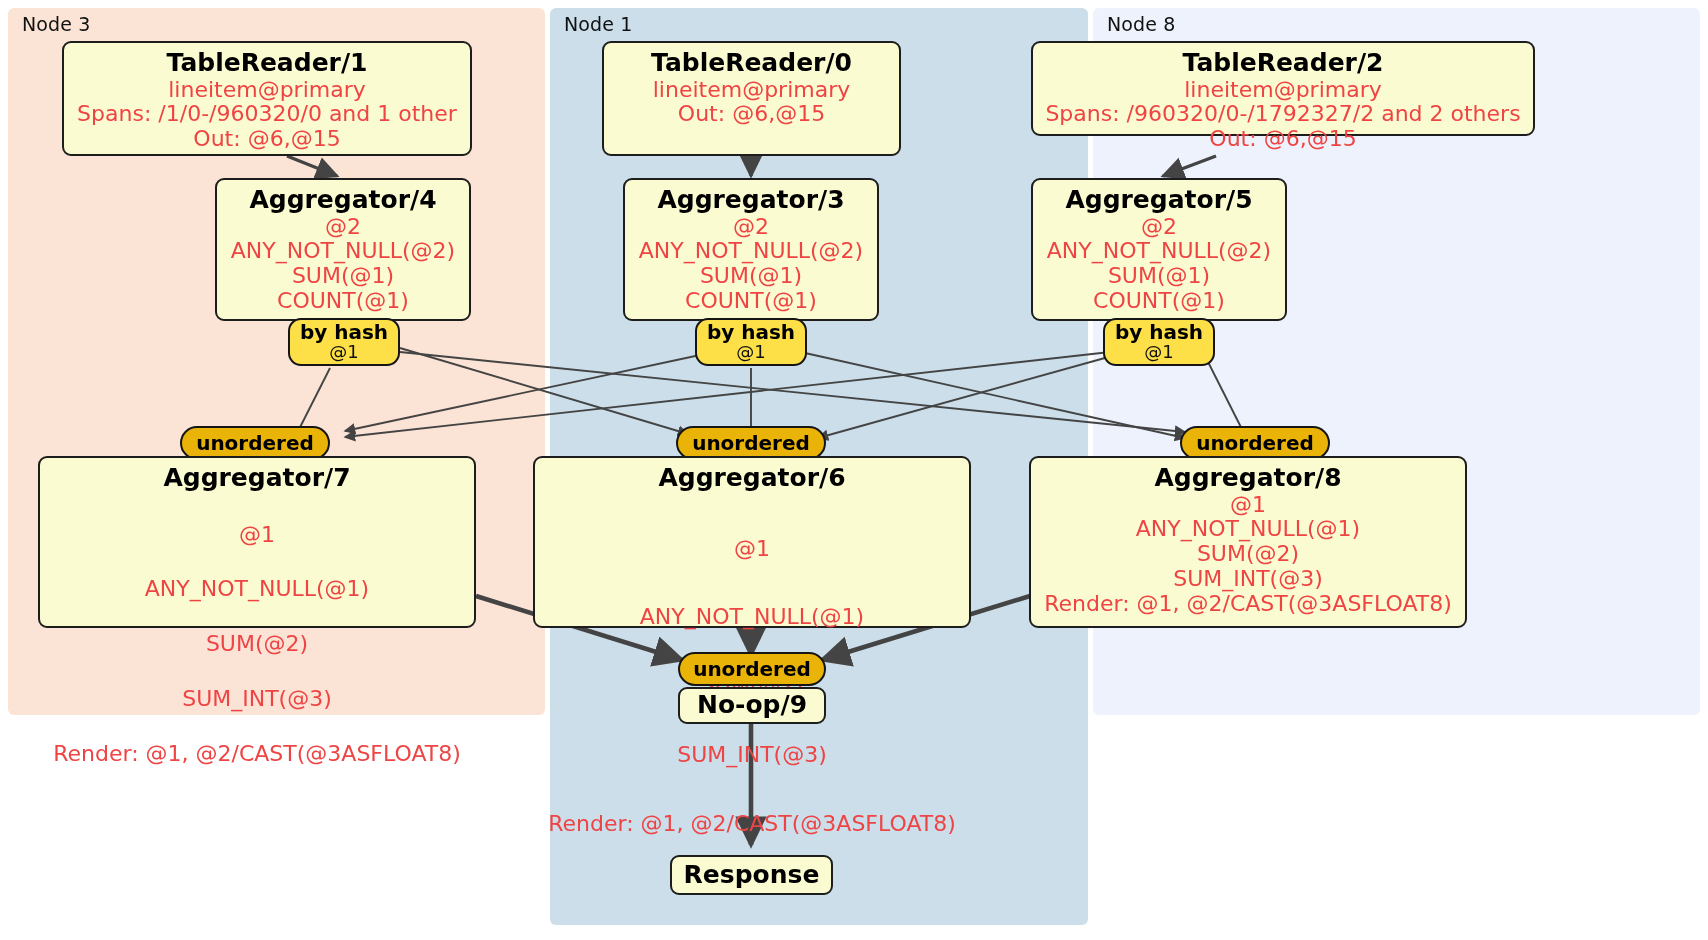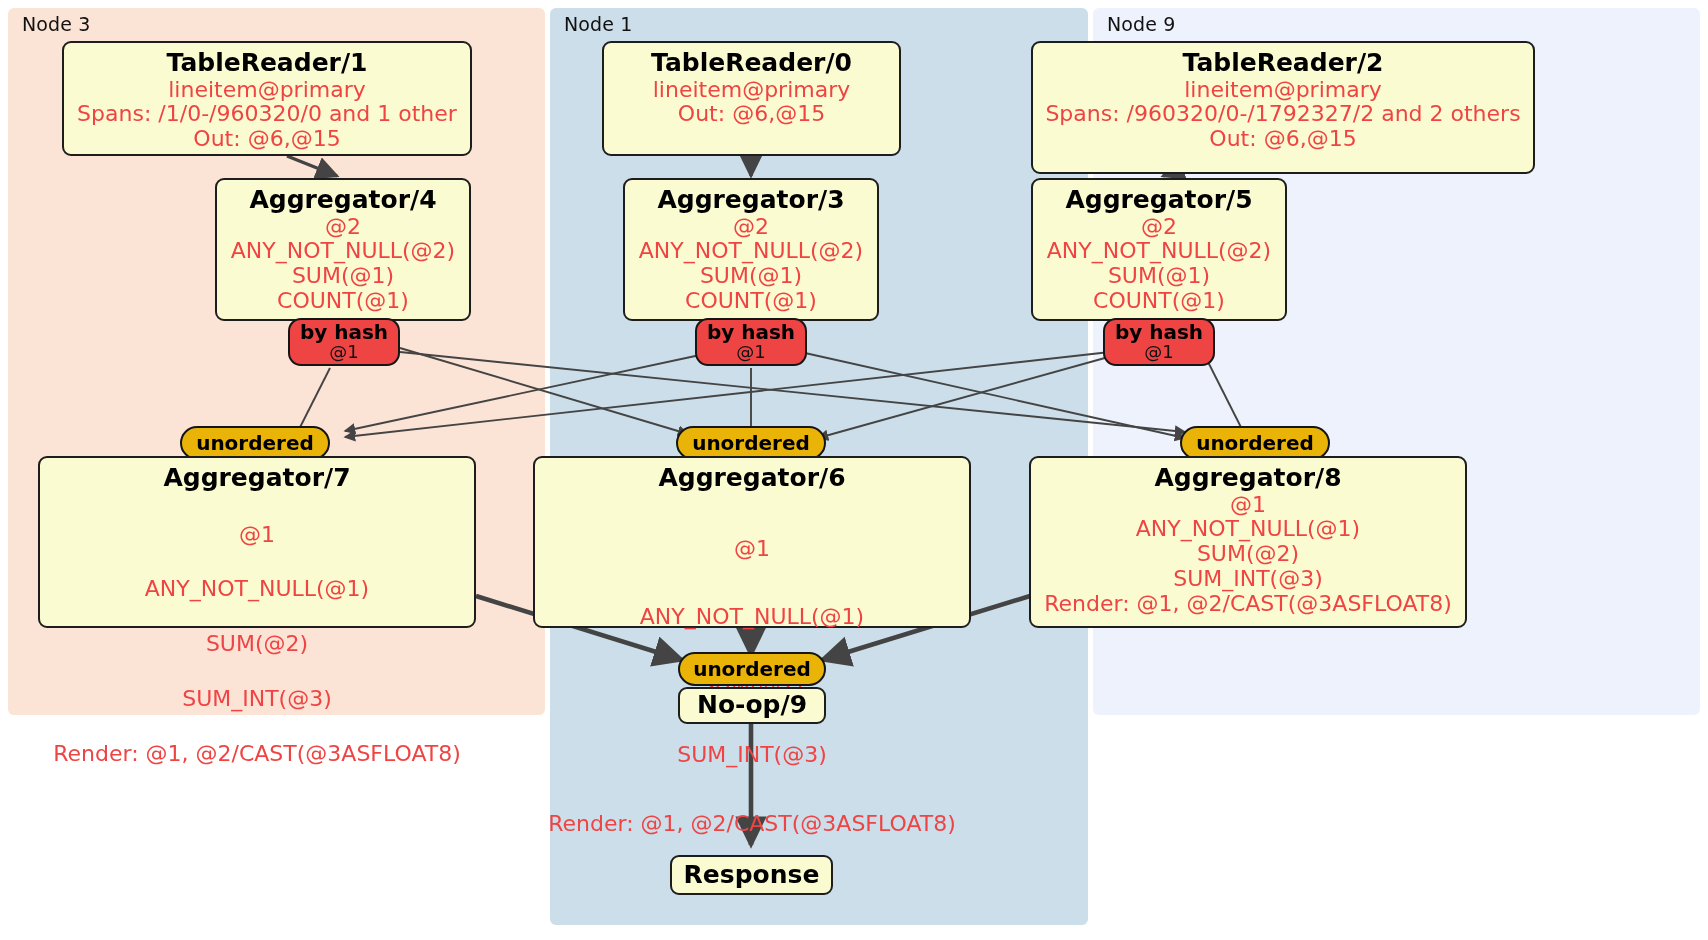--- a/index.html
+++ b/index.html
@@ -14,37 +14,37 @@
        justify-content:flex-start;padding-top:6px;}
   .box .title{font-weight:bold;font-size:25px;color:#000;line-height:1.14;white-space:nowrap;}
   .box .line{font-size:22px;color:#ef4444;line-height:1.13;white-space:nowrap;}
   .box.single{justify-content:center;padding-top:0;}
   .box.single .title{font-size:25px;}
 
   .pill{position:absolute;box-sizing:border-box;border:2.2px solid #151515;
         display:flex;flex-direction:column;align-items:center;justify-content:center;}
   .pill .ptitle{font-weight:bold;font-size:20px;color:#000;line-height:1.05;white-space:nowrap;}
   .pill .psub{font-size:18px;color:#111;line-height:1.05;white-space:nowrap;}
-  .pill.hash{background:#ef4444;border-radius:13px;}
+  .pill.hash{background:#fde047;border-radius:13px;}
   .pill.unord{background:#eab308;border-radius:20px;text-align:center;}
 
   svg.edges{position:absolute;left:0;top:0;width:1708px;height:940px;pointer-events:none;}
 </style>
 </head>
 <body>
 
 <div id="stage">
 
   <div class="node-panel" style="left:8px;top:8px;width:537px;height:707px;background:#fbe3d5;"></div>
   <div class="node-panel" style="left:550px;top:8px;width:538px;height:917px;background:#cbdeea;"></div>
   <div class="node-panel" style="left:1093px;top:8px;width:607px;height:707px;background:#edf2fc;"></div>
 
   <div class="node-label" style="left:22px;top:13px;">Node 3</div>
   <div class="node-label" style="left:564px;top:13px;">Node 1</div>
-  <div class="node-label" style="left:1107px;top:13px;">Node 9</div>
+  <div class="node-label" style="left:1107px;top:13px;">Node 8</div>
 
   <svg class="edges" viewBox="0 0 1708 940">
     <defs>
       <marker id="ah" markerWidth="9" markerHeight="9" refX="6.2" refY="3.4" orient="auto" markerUnits="strokeWidth">
         <path d="M0,0 L7,3.4 L0,6.8 z" fill="#444"></path>
       </marker>
       <marker id="ahb" markerWidth="8" markerHeight="8" refX="5.4" refY="3.0" orient="auto" markerUnits="strokeWidth">
         <path d="M0,0 L6.2,3.0 L0,6.0 z" fill="#444"></path>
       </marker>
     </defs>
@@ -78,21 +78,21 @@
     <div class="line">Spans: /1/0-/960320/0 and 1 other</div>
     <div class="line">Out: @6,@15</div>
   </div>
 
   <div class="box" style="left:602px;top:41px;width:299px;height:115px;">
     <div class="title">TableReader/0</div>
     <div class="line">lineitem@primary</div>
     <div class="line">Out: @6,@15</div>
   </div>
 
-  <div class="box" style="left:1031px;top:41px;width:504px;height:133px;">
+  <div class="box" style="left:1031px;top:41px;width:504px;height:95px;">
     <div class="title">TableReader/2</div>
     <div class="line">lineitem@primary</div>
     <div class="line">Spans: /960320/0-/1792327/2 and 2 others</div>
     <div class="line">Out: @6,@15</div>
   </div>
 
   <div class="box" style="left:215px;top:178px;width:256px;height:143px;">
     <div class="title">Aggregator/4</div>
     <div class="line">@2</div>
     <div class="line">ANY_NOT_NULL(@2)</div>

